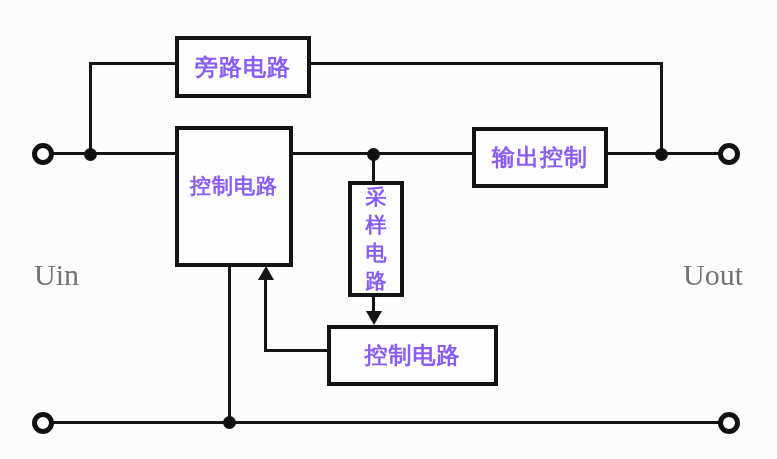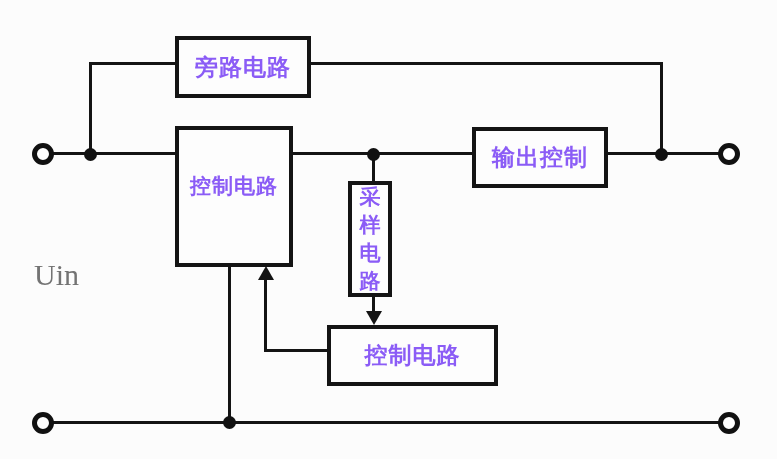--- a/index.html
+++ b/index.html
@@ -22,21 +22,21 @@
     font-size: 23px;
     font-weight: 600;
     letter-spacing: 1px;
     color: #8b5cf6;
     text-align: center;
   }
   .block-bypass   { left: 175px; top: 36px;  width: 136px; height: 62px; }
   .block-reg      { left: 175px; top: 126px; width: 118px; height: 141px;
                     flex-direction: column; padding-bottom: 22px;
                     font-size: 21px; line-height: 27px; }
-  .block-sampling { left: 348px; top: 181px; width: 44px;  height: 116px; }
+  .block-sampling { left: 348px; top: 181px; width: 56px;  height: 116px; }
   .block-sampling .vtext {
     width: 24px; word-break: break-all; line-height: 28px;
     font-size: 21px; letter-spacing: 0; text-align: center;
   }
   .block-outctl   { left: 472px; top: 127px; width: 136px; height: 61px; font-family: Liberation Serif, serif; }
   .block-control  { left: 327px; top: 325px; width: 171px; height: 61px; }
   .wire { position: absolute; background: #141414; }
   .dot {
     position: absolute; width: 13px; height: 13px;
     border-radius: 50%; background: #111111;
@@ -113,14 +113,15 @@
 
   <div class="block block-outctl">
     <span>输出控制</span>
   </div>
 
   <div class="block block-control">
     <span>控制电路</span>
   </div>
 
   <div class="io-label" style="left:34px;  top:258px;">Uin</div>
+  <div class="io-label" style="left:683px; top:258px;">Uout</div>
 
 </div>
 
 </body></html>

